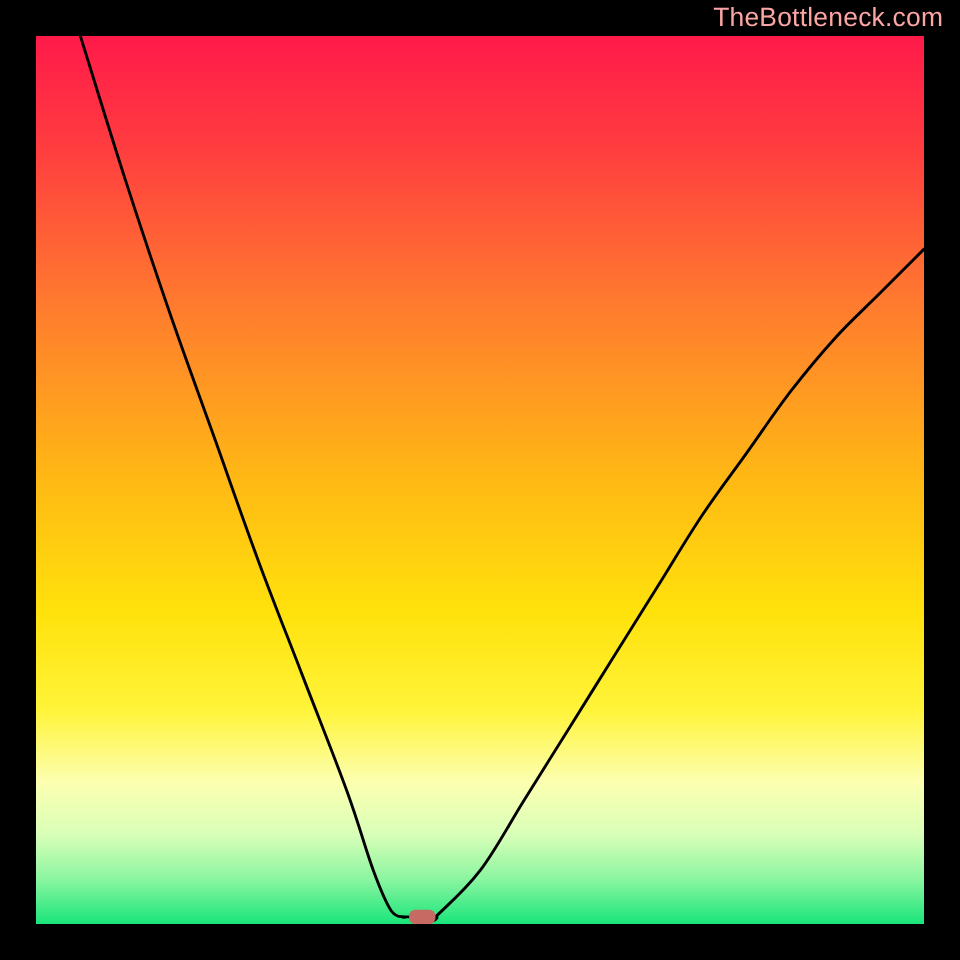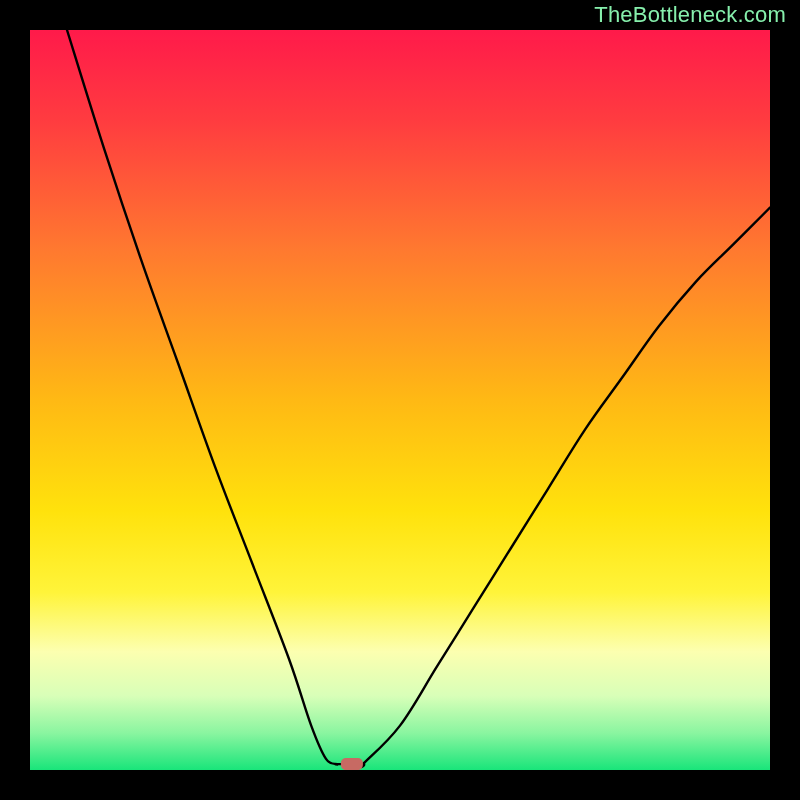--- a/index.html
+++ b/index.html
@@ -7,21 +7,21 @@
     width: 800px;
     height: 800px;
     background: #000;
     position: relative;
     font-family: Arial, Helvetica, sans-serif;
   }
   .watermark {
     position: absolute;
     top: 2px;
     right: 14px;
-    color: #86efac;
+    color: #fca5a5;
     font-size: 22px;
     font-weight: 500;
     z-index: 10;
     letter-spacing: 0.2px;
   }
   .plot-wrap {
     position: absolute;
     left: 30px;
     top: 30px;
     width: 740px;

